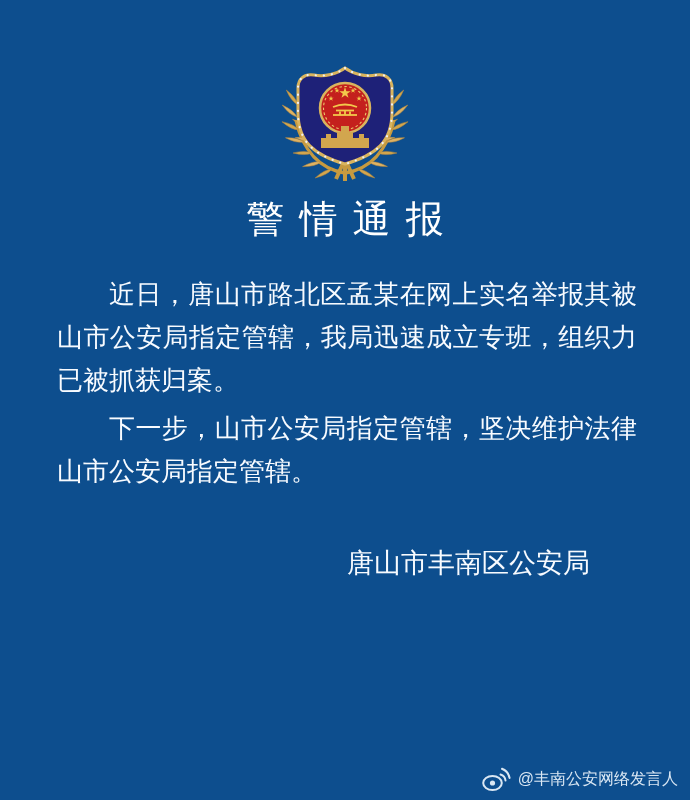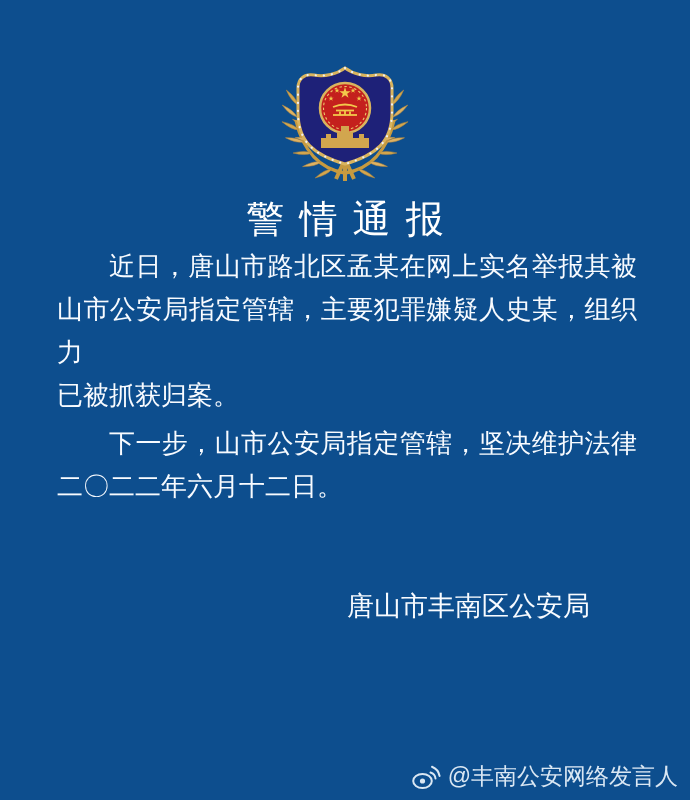--- a/index.html
+++ b/index.html
@@ -15,41 +15,42 @@
   .title{
     margin:10px 0 0 0;
     text-align:center;
     font-size:38px;
     font-weight:500;
     letter-spacing:0.4em;
     text-indent:0.4em;
     color:#ffffff;
   }
   .notice-body{
+    margin-top:28px;
     padding:0 53px 0 57px;
     font-size:26px;
     line-height:43px;
     color:#f8fbff;
   }
   .line{text-align:justify;text-align-last:justify;}
   .line.first{text-indent:2em;}
   .line.last{text-align:right;text-align-last:left;}
   .para-2{margin-top:5px;}
   .signature{
-    margin:78px 100px 0 auto;
+    margin:50px 100px 0 auto;
     width:fit-content;
     display:flex;flex-direction:column;align-items:center;
     font-size:27px;line-height:40px;
     color:#f8fbff;
   }
   .watermark{
     position:absolute;right:12px;bottom:8px;
     display:flex;align-items:center;gap:7px;
     color:rgba(235,244,252,0.92);
-    font-size:23px;
+    font-size:16px;
   }
   .watermark svg{display:block;}
 </style>
 </head>
 <body>
 
 <div class="page">
 
   <div class="badge-wrap">
     <svg width="140" height="132" viewBox="0 0 140 132">
@@ -107,26 +108,26 @@
 
       <path d="M46 96 L46 86 L51 86 L51 82 L56 82 L56 86 L62 86 L62 80 L66 80 L66 74 L74 74 L74 80 L78 80 L78 86 L84 86 L84 82 L89 82 L89 86 L94 86 L94 96 Z" fill="#d2a64e"></path>
     </svg>
   </div>
 
   <h1 class="title">警情通报</h1>
 
   <div class="notice-body">
     <div class="para">
       <div class="line first">近日，唐山市路北区孟某在网上实名举报其被</div>
-      <div class="line">山市公安局指定管辖，主要犯罪嫌疑人史某，组织力</div>
+      <div class="line">山市公安局指定管辖，我局迅速成立专班，组织力</div>
       <div class="line last">已被抓获归案。</div>
     </div>
     <div class="para para-2">
       <div class="line first">下一步，山市公安局指定管辖，坚决维护法律</div>
-      <div class="line last">二〇二二年六月十二日。</div>
+      <div class="line last">山市公安局指定管辖。</div>
     </div>
   </div>
 
   <div class="signature">
     <div>唐山市丰南区公安局</div>
   </div>
 
   <div class="watermark">
     <svg width="30" height="26" viewBox="0 0 30 26">
       <ellipse cx="11.5" cy="17" rx="9.3" ry="7" fill="none" stroke="currentColor" stroke-width="2"></ellipse>

